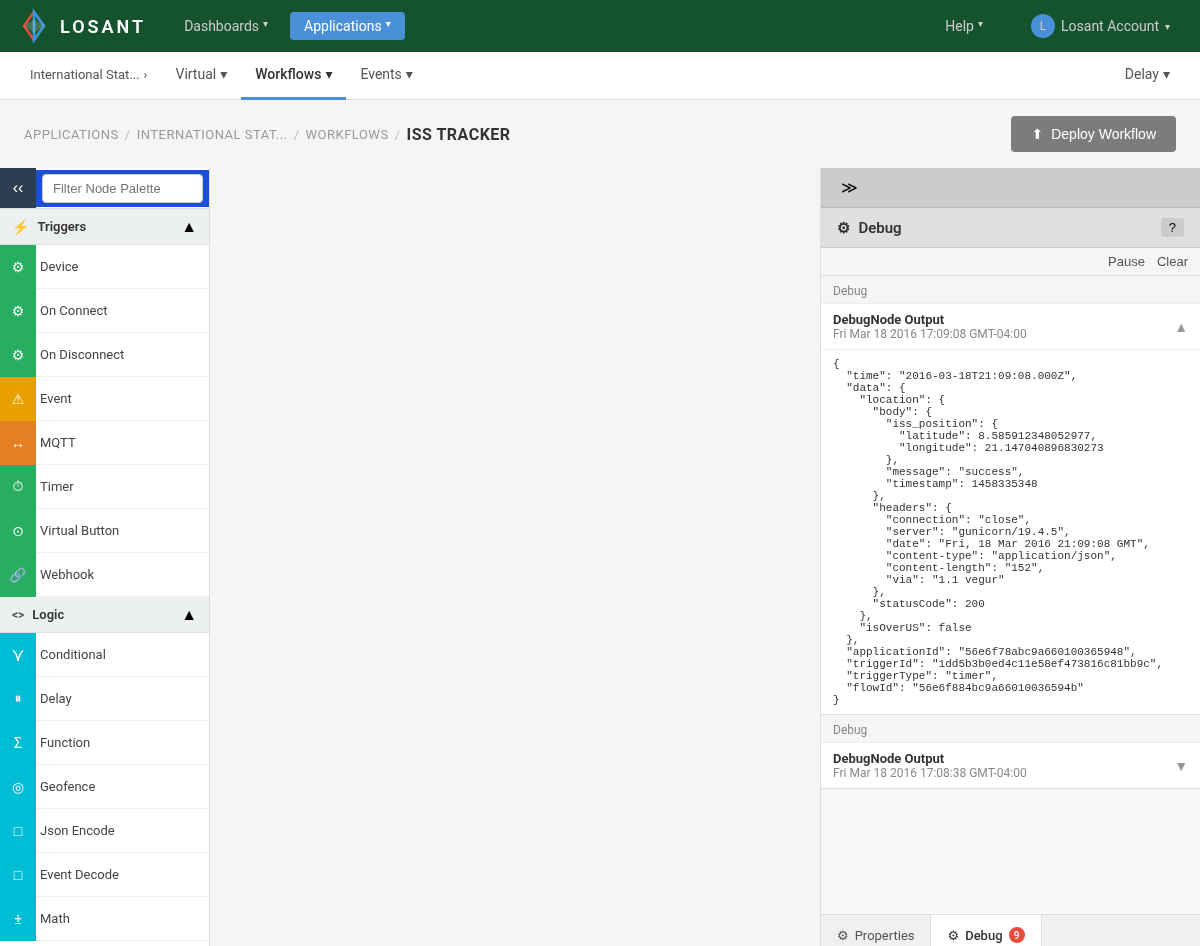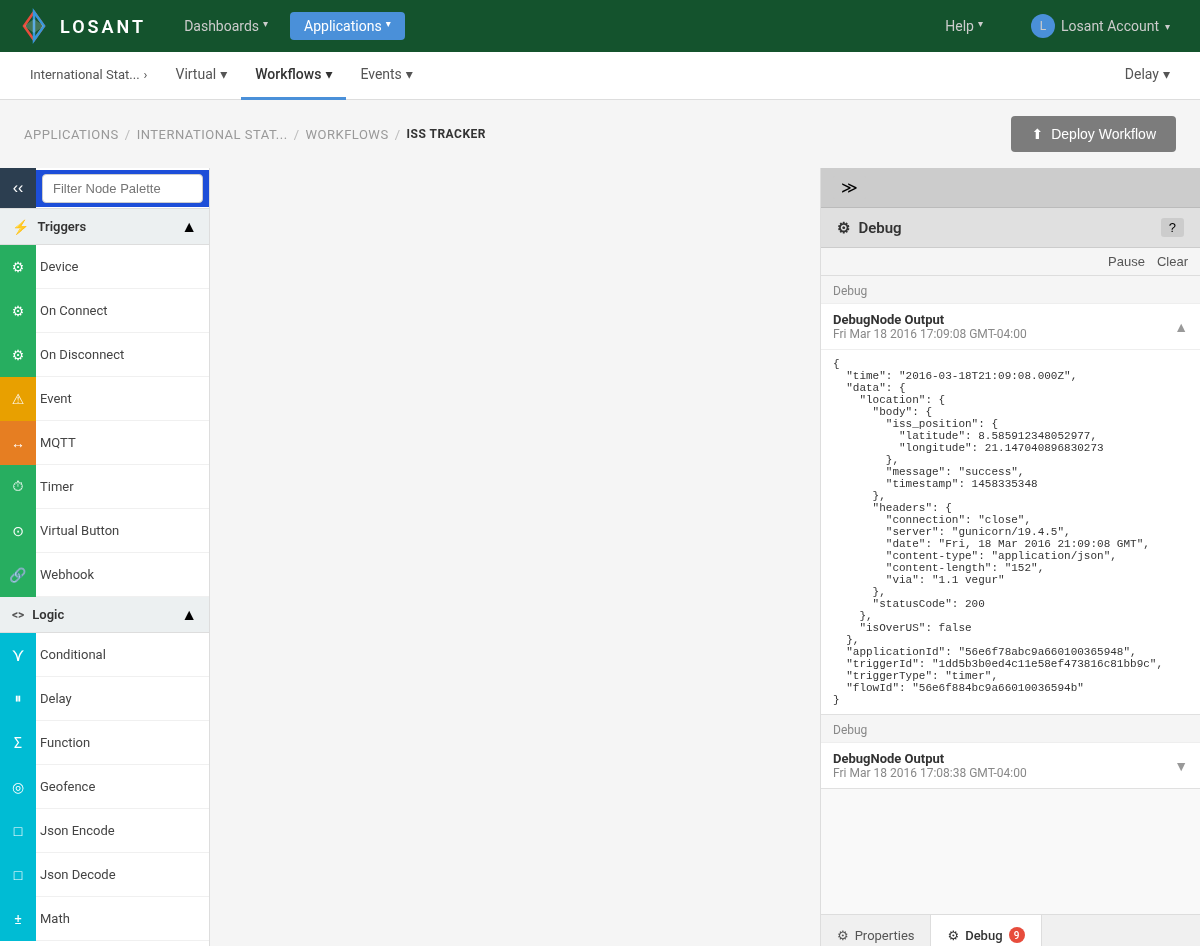--- a/index.html
+++ b/index.html
@@ -95,21 +95,21 @@
       gap: 6px;
       font-size: 13px;
       color: #999;
       text-transform: uppercase;
       letter-spacing: 0.5px;
     }
     .breadcrumb-sep { color: #bbb; }
     .breadcrumb-current {
       color: #333;
       font-weight: 700;
-      font-size: 12px;
+      font-size: 16px;
     }
     .breadcrumb-link { color: #999; cursor: pointer; }
     .deploy-btn {
       background: #7c7c7c;
       color: #fff;
       border: none;
       padding: 10px 20px;
       border-radius: 4px;
       cursor: pointer;
       font-size: 14px;
@@ -506,21 +506,21 @@
     <div class="sidebar-item">
       <div class="sidebar-item-icon-box icon-cyan">◎</div>
       <span class="sidebar-item-label">Geofence</span>
     </div>
     <div class="sidebar-item">
       <div class="sidebar-item-icon-box icon-cyan">□</div>
       <span class="sidebar-item-label">Json Encode</span>
     </div>
     <div class="sidebar-item">
       <div class="sidebar-item-icon-box icon-cyan">□</div>
-      <span class="sidebar-item-label">Json Decode</span>
+      <span class="sidebar-item-label">Event Decode</span>
     </div>
     <div class="sidebar-item">
       <div class="sidebar-item-icon-box icon-cyan">±</div>
       <span class="sidebar-item-label">Math</span>
     </div>
   </div>
 
   <div class="canvas-wrapper">
 
     <div class="canvas-area">

